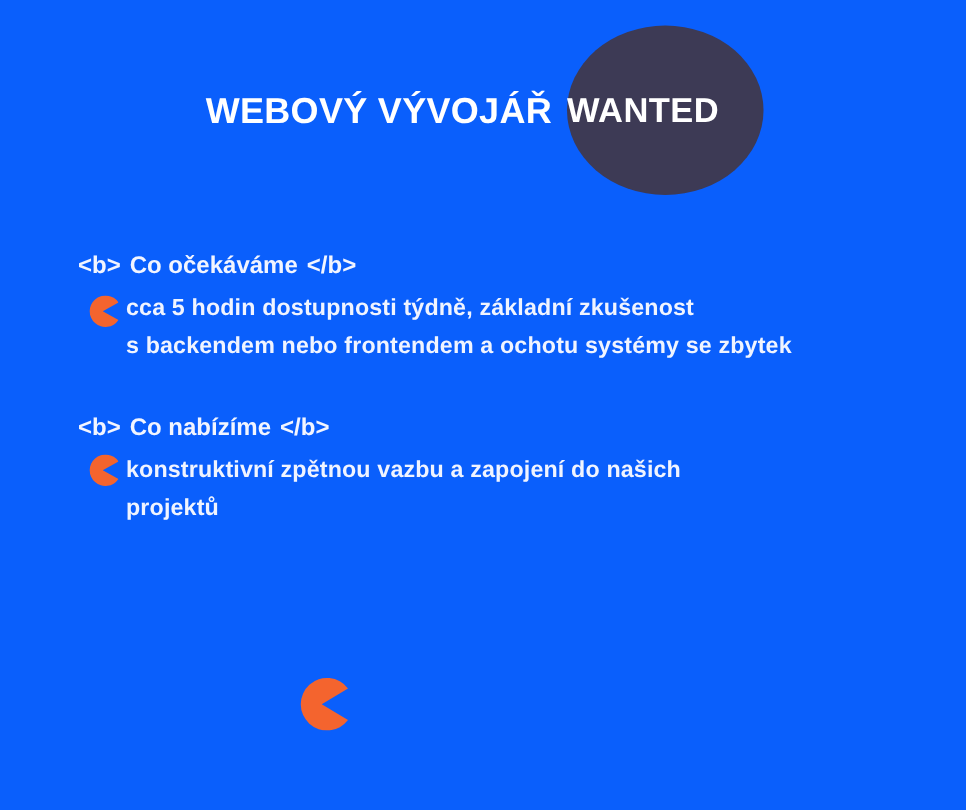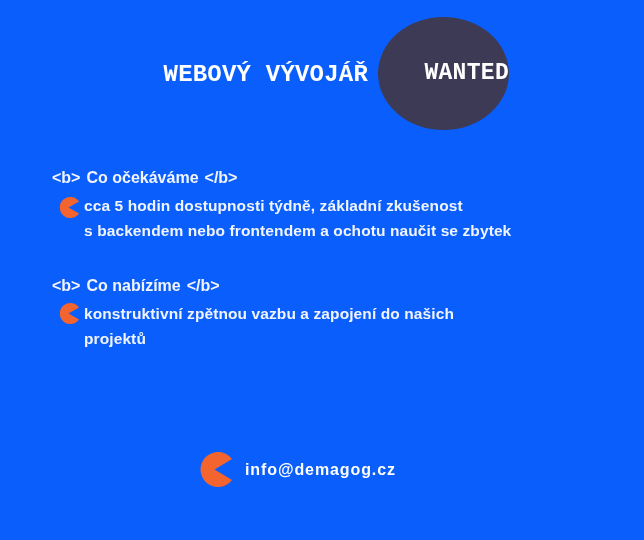--- a/index.html
+++ b/index.html
@@ -22,34 +22,33 @@
     background: #0a5ffc;
   }
 
   
   .header {
     position: absolute;
     left: 0;
     top: 0;
     width: 644px;
     height: 145px;
-    font-family: Liberation Mono, monospace;
   }
 
   .wanted-badge {
     position: absolute;
     left: 378px;
     top: 17px;
     width: 131px;
     height: 113px;
     background: #3d3a55;
     border-radius: 50%;
     display: flex;
     align-items: center;
-    justify-content: flex-end;
+    justify-content: flex-start;
   }
 
   .wanted-badge-label {
     color: #ffffff;
     font-size: 23px;
     font-weight: bold;
     letter-spacing: 0.3px;
     line-height: 1;
     white-space: nowrap;
   }
@@ -176,21 +175,21 @@
       <span class="tag-open">&lt;b&gt;</span><span class="tag-title">Co očekáváme</span><span class="tag-close">&lt;/b&gt;</span>
     </div>
 
     <div class="bullet-row">
       <span class="bullet-icon">
         <svg viewBox="0 0 100 100" width="21" height="21" aria-hidden="true">
           <path d="M50 50 L100 22 A50 50 0 1 0 100 78 Z" fill="#f4642e"></path>
         </svg>
       </span>
       <div class="body-line">cca 5 hodin dostupnosti týdně, základní zkušenost</div>
-      <div class="body-line">s backendem nebo frontendem a ochotu naučit se zbytek</div>
+      <div class="body-line">s backendem nebo frontendem a ochotu systémy se zbytek</div>
     </div>
 
   </div>
 
   <div class="section section-offer">
 
     <div class="tag-line">
       <span class="tag-open">&lt;b&gt;</span><span class="tag-title">Co nabízíme</span><span class="tag-close">&lt;/b&gt;</span>
     </div>
 
@@ -207,18 +206,17 @@
   </div>
 
   <div class="footer">
 
     <div class="footer-contact">
       <span class="footer-logo">
         <svg viewBox="0 0 100 100" width="35" height="35" aria-hidden="true">
           <path d="M50 50 L100 20 A50 50 0 1 0 100 80 Z" fill="#f4642e"></path>
         </svg>
       </span>
-      <span class="footer-email">info@demagog.cz</span>
     </div>
 
   </div>
 
 </div>
 
 </body></html>

